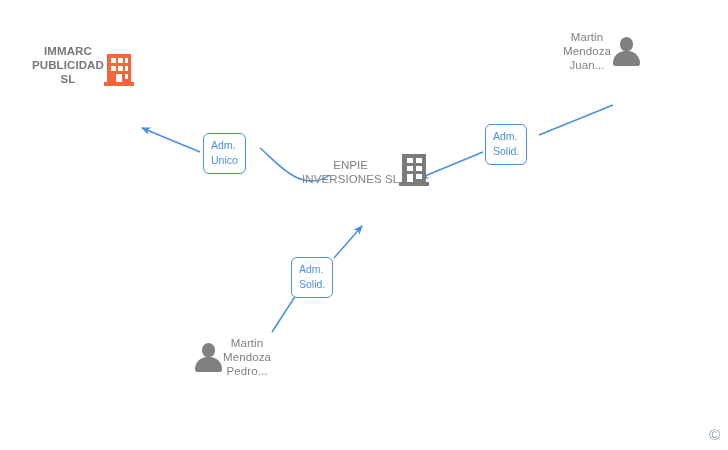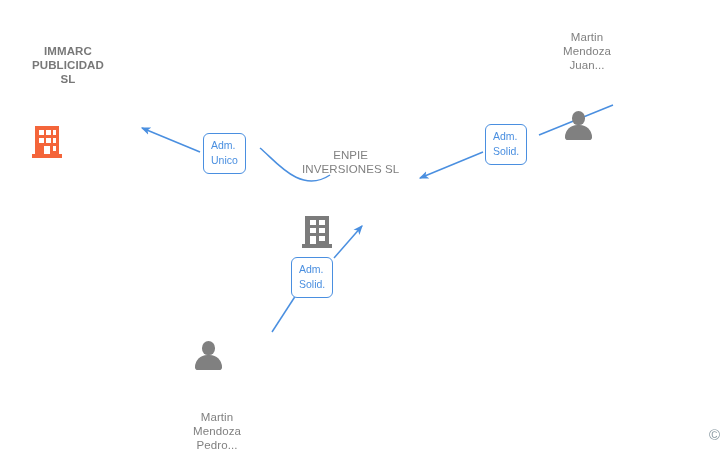--- a/index.html
+++ b/index.html
@@ -22,24 +22,23 @@
     left: 0;
     top: 0;
     width: 728px;
     height: 450px;
   }
 
   
   .node {
     position: absolute;
     display: flex;
-    flex-direction: column;
-    align-items: flex-start;
+    flex-direction: row;
+    align-items: flex-end;
     width: 140px;
-    gap: 34px;
   }
   .node-label {
     color: #808080;
     font-size: 11.5px;
     line-height: 14px;
     text-align: center;
     white-space: pre-line;
     letter-spacing: .1px;
   }
   .node-label.bold { font-weight: bold; color: #787878; }

